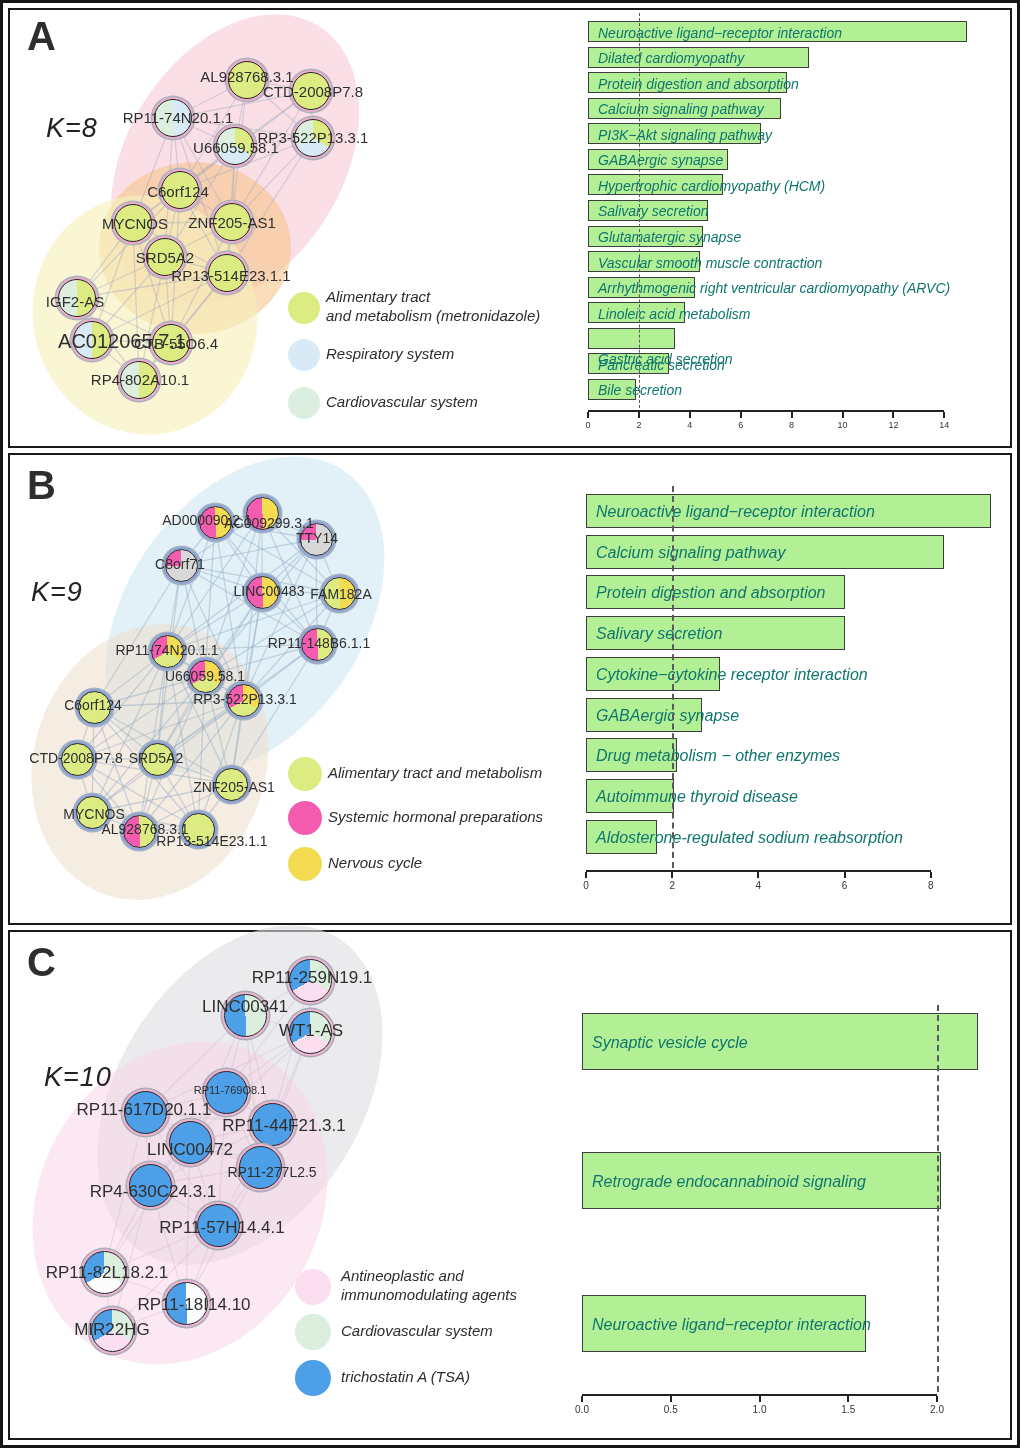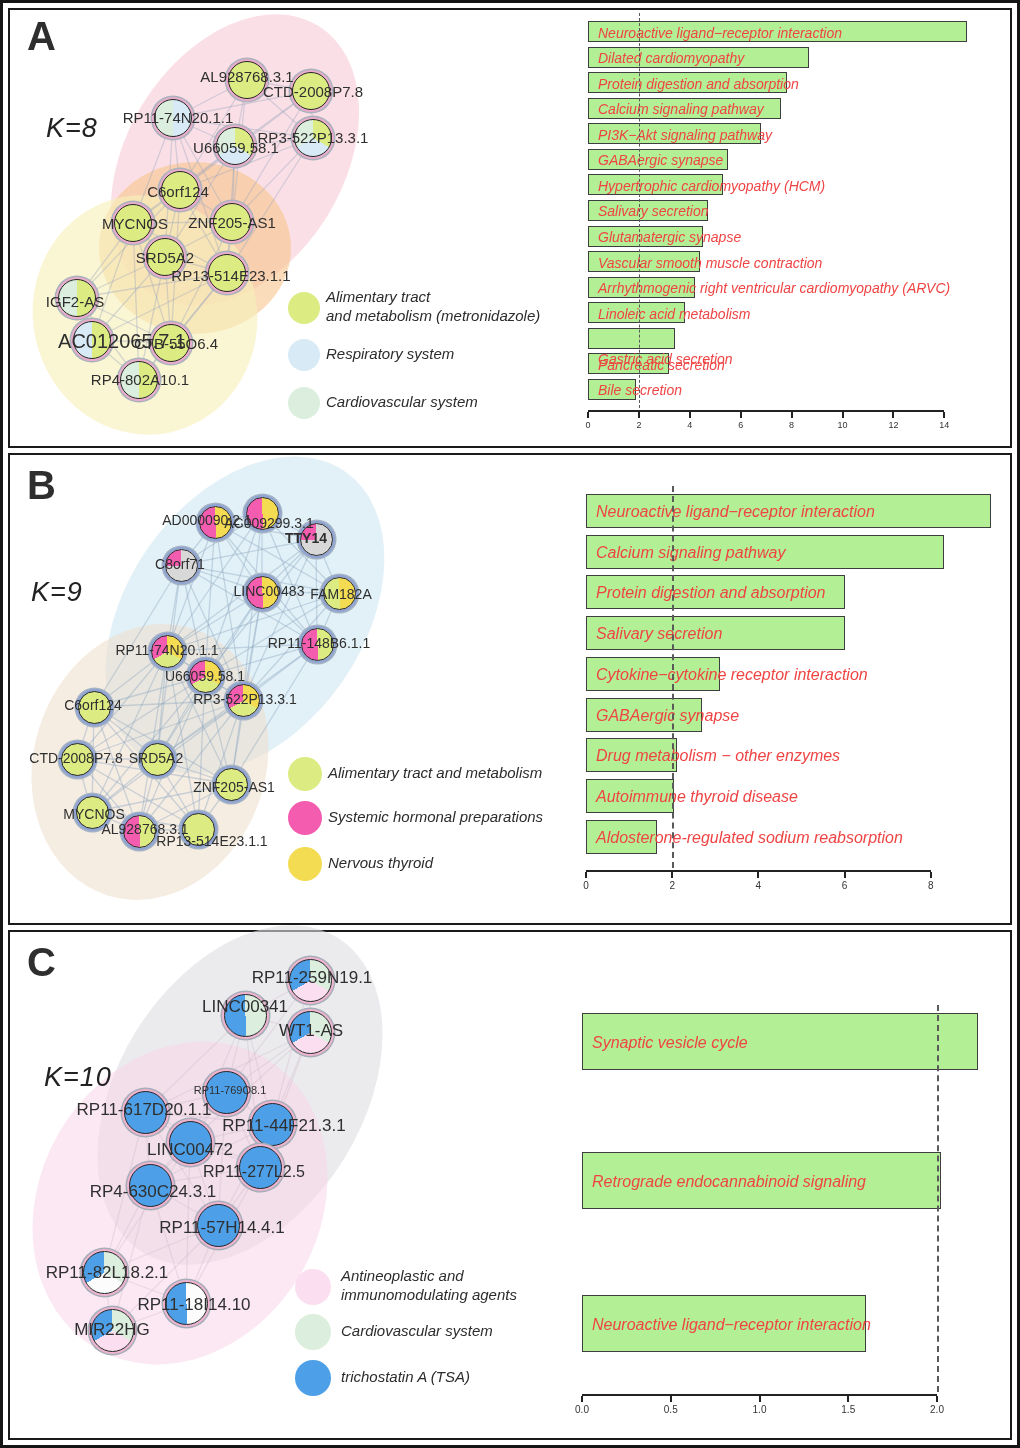--- a/index.html
+++ b/index.html
@@ -15,21 +15,21 @@
   .k-label{position:absolute;font-style:italic;font-size:27px;color:#222;z-index:6;letter-spacing:1px;}
   #panel-A .panel-letter{left:27px;top:14px;}
   #panel-A .k-label{left:46px;top:113px;}
   #panel-B .panel-letter{left:27px;top:463px;}
   #panel-B .k-label{left:31px;top:577px;}
   #panel-C .panel-letter{left:27px;top:940px;}
   #panel-C .k-label{left:44px;top:1062px;}
   .legend-swatch{position:absolute;border-radius:50%;z-index:3;}
   .legend-label{position:absolute;font-style:italic;color:#2c2c2c;line-height:19px;z-index:3;}
   .bar{position:absolute;box-sizing:border-box;border:1.5px solid #3e3e3e;z-index:3;}
-  .bar-label{position:absolute;font-style:italic;color:#ef4444;white-space:nowrap;transform:translateY(-50%);z-index:4;}
+  .bar-label{position:absolute;font-style:italic;color:#0f766e;white-space:nowrap;transform:translateY(-50%);z-index:4;}
   .axis-line{position:absolute;height:2px;background:#222;z-index:3;}
   .axis-tick{position:absolute;width:2px;height:6px;background:#222;z-index:3;}
   .axis-tick-label{position:absolute;transform:translateX(-50%);color:#333;z-index:3;}
   .threshold{position:absolute;width:0;z-index:5;}
 </style>
 </head>
 <body>
 
 <div id="fig">
   <section class="panel" id="panel-A">
@@ -288,21 +288,21 @@
         <line x1="231" y1="784" x2="198" y2="829" stroke="rgba(140,167,192,0.42)" stroke-width="1.3"></line>
         <line x1="92" y1="812" x2="139" y2="831" stroke="rgba(140,167,192,0.42)" stroke-width="1.3"></line>
         <line x1="92" y1="812" x2="198" y2="829" stroke="rgba(140,167,192,0.42)" stroke-width="1.3"></line>
         <line x1="139" y1="831" x2="198" y2="829" stroke="rgba(140,167,192,0.42)" stroke-width="1.3"></line>
       </svg>
       <div class="node" style="left: 198.5px; top: 505.5px; width: 33px; height: 33px; background: conic-gradient(rgb(243, 220, 82) 0deg, rgb(243, 220, 82) 180deg, rgb(244, 92, 176) 180deg, rgb(244, 92, 176) 360deg); box-shadow: rgb(143, 163, 212) 0px 0px 0px 2px, rgb(163, 178, 196) 0px 0px 0px 3.5px;"></div>
       <div class="node-label" style="left: 207px; top: 520px; font-size: 14px;">AD000090.2.1</div>
       <div class="node" style="left: 245.5px; top: 496.5px; width: 33px; height: 33px; background: conic-gradient(rgb(243, 220, 82) 0deg, rgb(243, 220, 82) 180deg, rgb(244, 92, 176) 180deg, rgb(244, 92, 176) 360deg); box-shadow: rgb(143, 163, 212) 0px 0px 0px 2px, rgb(163, 178, 196) 0px 0px 0px 3.5px;"></div>
       <div class="node-label" style="left: 269px; top: 511px; font-size: 14px; margin-top: 12px;">AC009299.3.1</div>
       <div class="node" style="left: 299.5px; top: 522.5px; width: 33px; height: 33px; background: conic-gradient(rgb(216, 216, 216) 0deg, rgb(216, 216, 216) 270deg, rgb(244, 92, 176) 270deg, rgb(244, 92, 176) 360deg); box-shadow: rgb(143, 163, 212) 0px 0px 0px 2px, rgb(163, 178, 196) 0px 0px 0px 3.5px;"></div>
-      <div class="node-label" style="left: 306px; top: 538px; font-size: 14px; font-weight: bold;">TTY14</div>
+      <div class="node-label" style="left: 317px; top: 538px; font-size: 14px;">TTY14</div>
       <div class="node" style="left: 164.5px; top: 548.5px; width: 33px; height: 33px; background: conic-gradient(rgb(216, 216, 216) 0deg, rgb(216, 216, 216) 270deg, rgb(244, 92, 176) 270deg, rgb(244, 92, 176) 360deg); box-shadow: rgb(143, 163, 212) 0px 0px 0px 2px, rgb(163, 178, 196) 0px 0px 0px 3.5px;"></div>
       <div class="node-label" style="left: 180px; top: 564px; font-size: 14px;">C8orf71</div>
       <div class="node" style="left: 245.5px; top: 575.5px; width: 33px; height: 33px; background: conic-gradient(rgb(243, 220, 82) 0deg, rgb(243, 220, 82) 180deg, rgb(244, 92, 176) 180deg, rgb(244, 92, 176) 360deg); box-shadow: rgb(143, 163, 212) 0px 0px 0px 2px, rgb(163, 178, 196) 0px 0px 0px 3.5px;"></div>
       <div class="node-label" style="left: 260px; top: 591px; font-size: 14px; padding-left: 18px;">LINC00483</div>
       <div class="node" style="left: 322.5px; top: 576.5px; width: 33px; height: 33px; background: conic-gradient(rgb(243, 220, 82) 0deg, rgb(243, 220, 82) 180deg, rgb(220, 236, 130) 180deg, rgb(220, 236, 130) 360deg); box-shadow: rgb(143, 163, 212) 0px 0px 0px 2px, rgb(163, 178, 196) 0px 0px 0px 3.5px;"></div>
       <div class="node-label" style="left: 341px; top: 594px; font-size: 14px;">FAM182A</div>
       <div class="node" style="left: 150.5px; top: 634.5px; width: 33px; height: 33px; background: conic-gradient(rgb(243, 220, 82) 0deg, rgb(243, 220, 82) 119.9deg, rgb(220, 236, 130) 119.9deg, rgb(220, 236, 130) 240.1deg, rgb(244, 92, 176) 240.1deg, rgb(244, 92, 176) 360deg); box-shadow: rgb(143, 163, 212) 0px 0px 0px 2px, rgb(163, 178, 196) 0px 0px 0px 3.5px;"></div>
       <div class="node-label" style="left: 167px; top: 650px; font-size: 14px;">RP11-74N20.1.1</div>
       <div class="node" style="left: 188.5px; top: 659.5px; width: 33px; height: 33px; background: conic-gradient(rgb(243, 220, 82) 0deg, rgb(243, 220, 82) 119.9deg, rgb(220, 236, 130) 119.9deg, rgb(220, 236, 130) 240.1deg, rgb(244, 92, 176) 240.1deg, rgb(244, 92, 176) 360deg); box-shadow: rgb(143, 163, 212) 0px 0px 0px 2px, rgb(163, 178, 196) 0px 0px 0px 3.5px;"></div>
       <div class="node-label" style="left: 205px; top: 676px; font-size: 14px;">U66059.58.1</div>
@@ -327,21 +327,21 @@
       <div class="legend-swatch" style="left: 288px; top: 757px; width: 34px; height: 34px; background: rgb(220, 236, 130);"></div>
       <div class="legend-label" style="left: 328px; font-size: 15px; top: 762.5px;">
         <div>Alimentary tract and metabolism</div>
       </div>
       <div class="legend-swatch" style="left: 288px; top: 801px; width: 34px; height: 34px; background: rgb(244, 92, 176);"></div>
       <div class="legend-label" style="left: 328px; font-size: 15px; top: 806.5px;">
         <div>Systemic hormonal preparations</div>
       </div>
       <div class="legend-swatch" style="left: 288px; top: 847px; width: 34px; height: 34px; background: rgb(243, 220, 82);"></div>
       <div class="legend-label" style="left: 328px; font-size: 15px; top: 852.5px;">
-        <div>Nervous thyroid</div>
+        <div>Nervous cycle</div>
       </div>
       <div class="bar" style="left: 586px; top: 494px; width: 405.14px; height: 34px; background: rgb(179, 240, 149); border-color: rgb(62, 62, 62);"></div>
       <div class="bar-label" style="left: 596px; top: 512px; font-size: 16px;">Neuroactive ligand−receptor interaction</div>
       <div class="bar" style="left: 586px; top: 534.7px; width: 357.73px; height: 34px; background: rgb(179, 240, 149); border-color: rgb(62, 62, 62);"></div>
       <div class="bar-label" style="left: 596px; top: 552.7px; font-size: 16px;">Calcium signaling pathway</div>
       <div class="bar" style="left: 586px; top: 575.4px; width: 258.6px; height: 34px; background: rgb(179, 240, 149); border-color: rgb(62, 62, 62);"></div>
       <div class="bar-label" style="left: 596px; top: 593.4px; font-size: 16px;">Protein digestion and absorption</div>
       <div class="bar" style="left: 586px; top: 616.1px; width: 258.6px; height: 34px; background: rgb(179, 240, 149); border-color: rgb(62, 62, 62);"></div>
       <div class="bar-label" style="left: 596px; top: 634.1px; font-size: 16px;">Salivary secretion</div>
       <div class="bar" style="left: 586px; top: 656.8px; width: 133.61px; height: 34px; background: rgb(179, 240, 149); border-color: rgb(62, 62, 62);"></div>
@@ -432,21 +432,21 @@
       <div class="node-label" style="left: 311px; top: 1031px; font-size: 17px;">WT1-AS</div>
       <div class="node" style="left: 204.5px; top: 1070.5px; width: 43px; height: 43px; background: rgb(77, 160, 232); box-shadow: rgb(240, 180, 208) 0px 0px 0px 2px, rgb(166, 174, 184) 0px 0px 0px 3.5px;"></div>
       <div class="node-label" style="left: 230px; top: 1090px; font-size: 11px;">RP11-769O8.1</div>
       <div class="node" style="left: 123.5px; top: 1090.5px; width: 43px; height: 43px; background: rgb(77, 160, 232); box-shadow: rgb(240, 180, 208) 0px 0px 0px 2px, rgb(166, 174, 184) 0px 0px 0px 3.5px;"></div>
       <div class="node-label" style="left: 144px; top: 1110px; font-size: 17px;">RP11-617D20.1.1</div>
       <div class="node" style="left: 250.5px; top: 1102.5px; width: 43px; height: 43px; background: rgb(77, 160, 232); box-shadow: rgb(240, 180, 208) 0px 0px 0px 2px, rgb(166, 174, 184) 0px 0px 0px 3.5px;"></div>
       <div class="node-label" style="left: 284px; top: 1126px; font-size: 17px;">RP11-44F21.3.1</div>
       <div class="node" style="left: 168.5px; top: 1120.5px; width: 43px; height: 43px; background: rgb(77, 160, 232); box-shadow: rgb(240, 180, 208) 0px 0px 0px 2px, rgb(166, 174, 184) 0px 0px 0px 3.5px;"></div>
       <div class="node-label" style="left: 190px; top: 1150px; font-size: 17px;">LINC00472</div>
       <div class="node" style="left: 238.5px; top: 1145.5px; width: 43px; height: 43px; background: rgb(77, 160, 232); box-shadow: rgb(240, 180, 208) 0px 0px 0px 2px, rgb(166, 174, 184) 0px 0px 0px 3.5px;"></div>
-      <div class="node-label" style="left: 254px; top: 1172px; font-size: 16px;">RP11-277L2.5</div>
+      <div class="node-label" style="left: 272px; top: 1172px; font-size: 14px;">RP11-277L2.5</div>
       <div class="node" style="left: 128.5px; top: 1163.5px; width: 43px; height: 43px; background: rgb(77, 160, 232); box-shadow: rgb(240, 180, 208) 0px 0px 0px 2px, rgb(166, 174, 184) 0px 0px 0px 3.5px;"></div>
       <div class="node-label" style="left: 153px; top: 1192px; font-size: 17px;">RP4-630C24.3.1</div>
       <div class="node" style="left: 196.5px; top: 1203.5px; width: 43px; height: 43px; background: rgb(77, 160, 232); box-shadow: rgb(240, 180, 208) 0px 0px 0px 2px, rgb(166, 174, 184) 0px 0px 0px 3.5px;"></div>
       <div class="node-label" style="left: 222px; top: 1228px; font-size: 17px;">RP11-57H14.4.1</div>
       <div class="node" style="left: 82.5px; top: 1250.5px; width: 43px; height: 43px; background: conic-gradient(rgb(220, 238, 221) 0deg, rgb(220, 238, 221) 119.9deg, rgb(253, 252, 252) 119.9deg, rgb(253, 252, 252) 240.1deg, rgb(77, 160, 232) 240.1deg, rgb(77, 160, 232) 360deg); box-shadow: rgb(240, 180, 208) 0px 0px 0px 2px, rgb(166, 174, 184) 0px 0px 0px 3.5px;"></div>
       <div class="node-label" style="left: 107px; top: 1273px; font-size: 17px;">RP11-82L18.2.1</div>
       <div class="node" style="left: 164.5px; top: 1281.5px; width: 43px; height: 43px; background: conic-gradient(rgb(253, 252, 252) 0deg, rgb(253, 252, 252) 180deg, rgb(77, 160, 232) 180deg, rgb(77, 160, 232) 360deg); box-shadow: rgb(240, 180, 208) 0px 0px 0px 2px, rgb(166, 174, 184) 0px 0px 0px 3.5px;"></div>
       <div class="node-label" style="left: 194px; top: 1305px; font-size: 17px;">RP11-18I14.10</div>
       <div class="node" style="left: 90.5px; top: 1308.5px; width: 43px; height: 43px; background: conic-gradient(rgb(220, 238, 221) 0deg, rgb(220, 238, 221) 119.9deg, rgb(251, 223, 240) 119.9deg, rgb(251, 223, 240) 240.1deg, rgb(77, 160, 232) 240.1deg, rgb(77, 160, 232) 360deg); box-shadow: rgb(240, 180, 208) 0px 0px 0px 2px, rgb(166, 174, 184) 0px 0px 0px 3.5px;"></div>
       <div class="node-label" style="left: 112px; top: 1330px; font-size: 17px;">MIR22HG</div>

